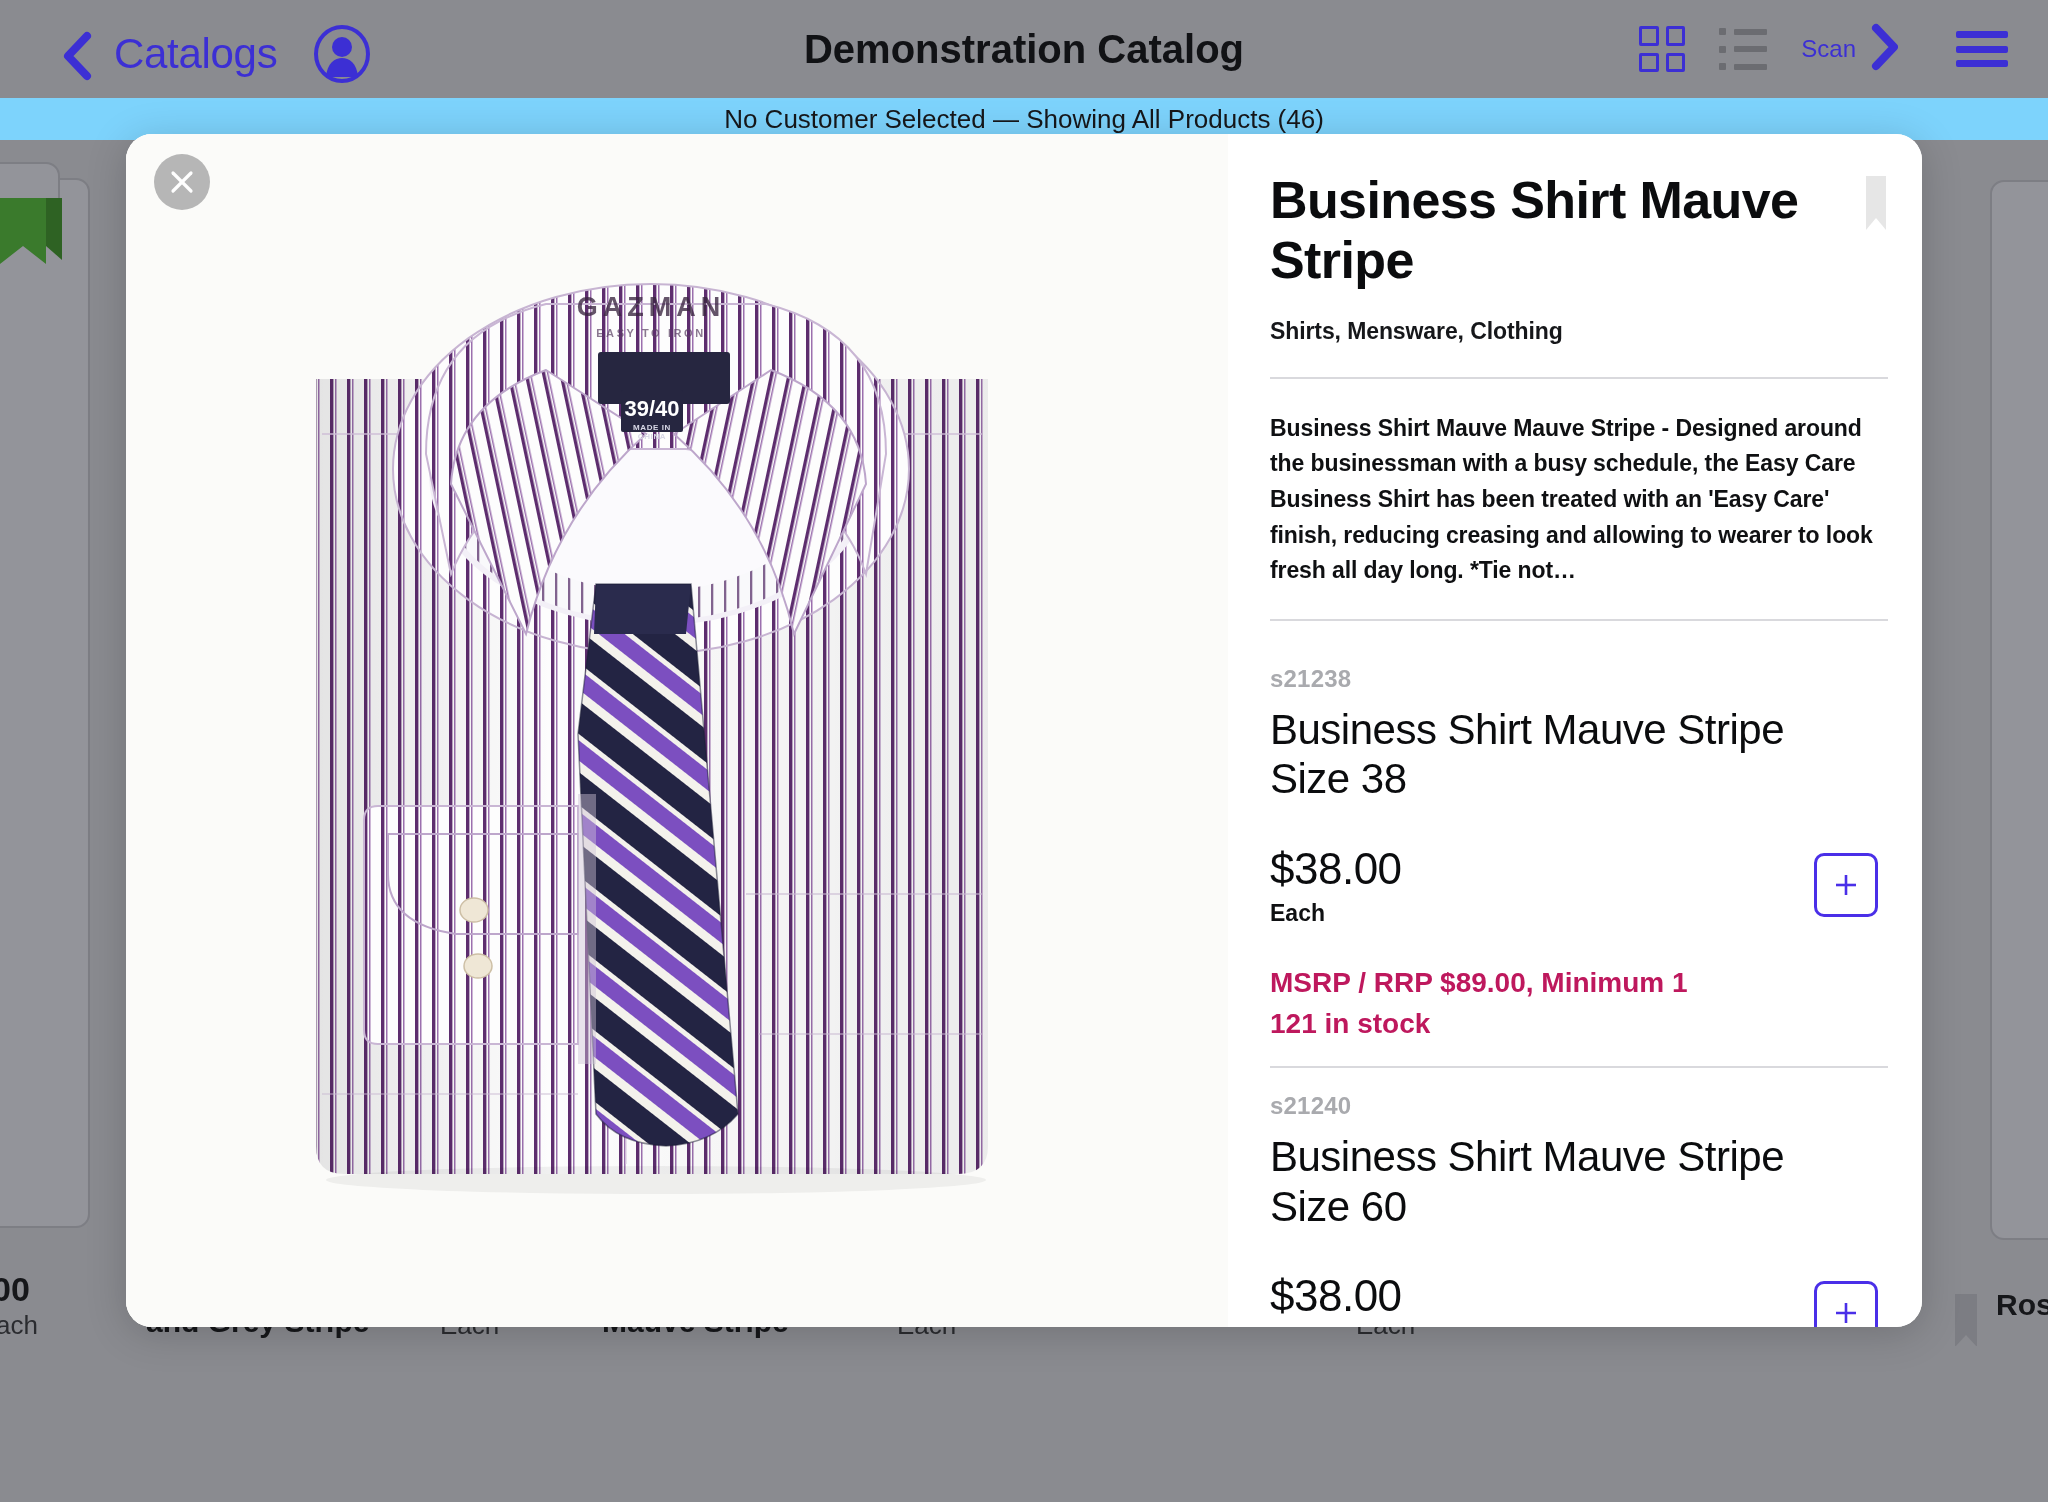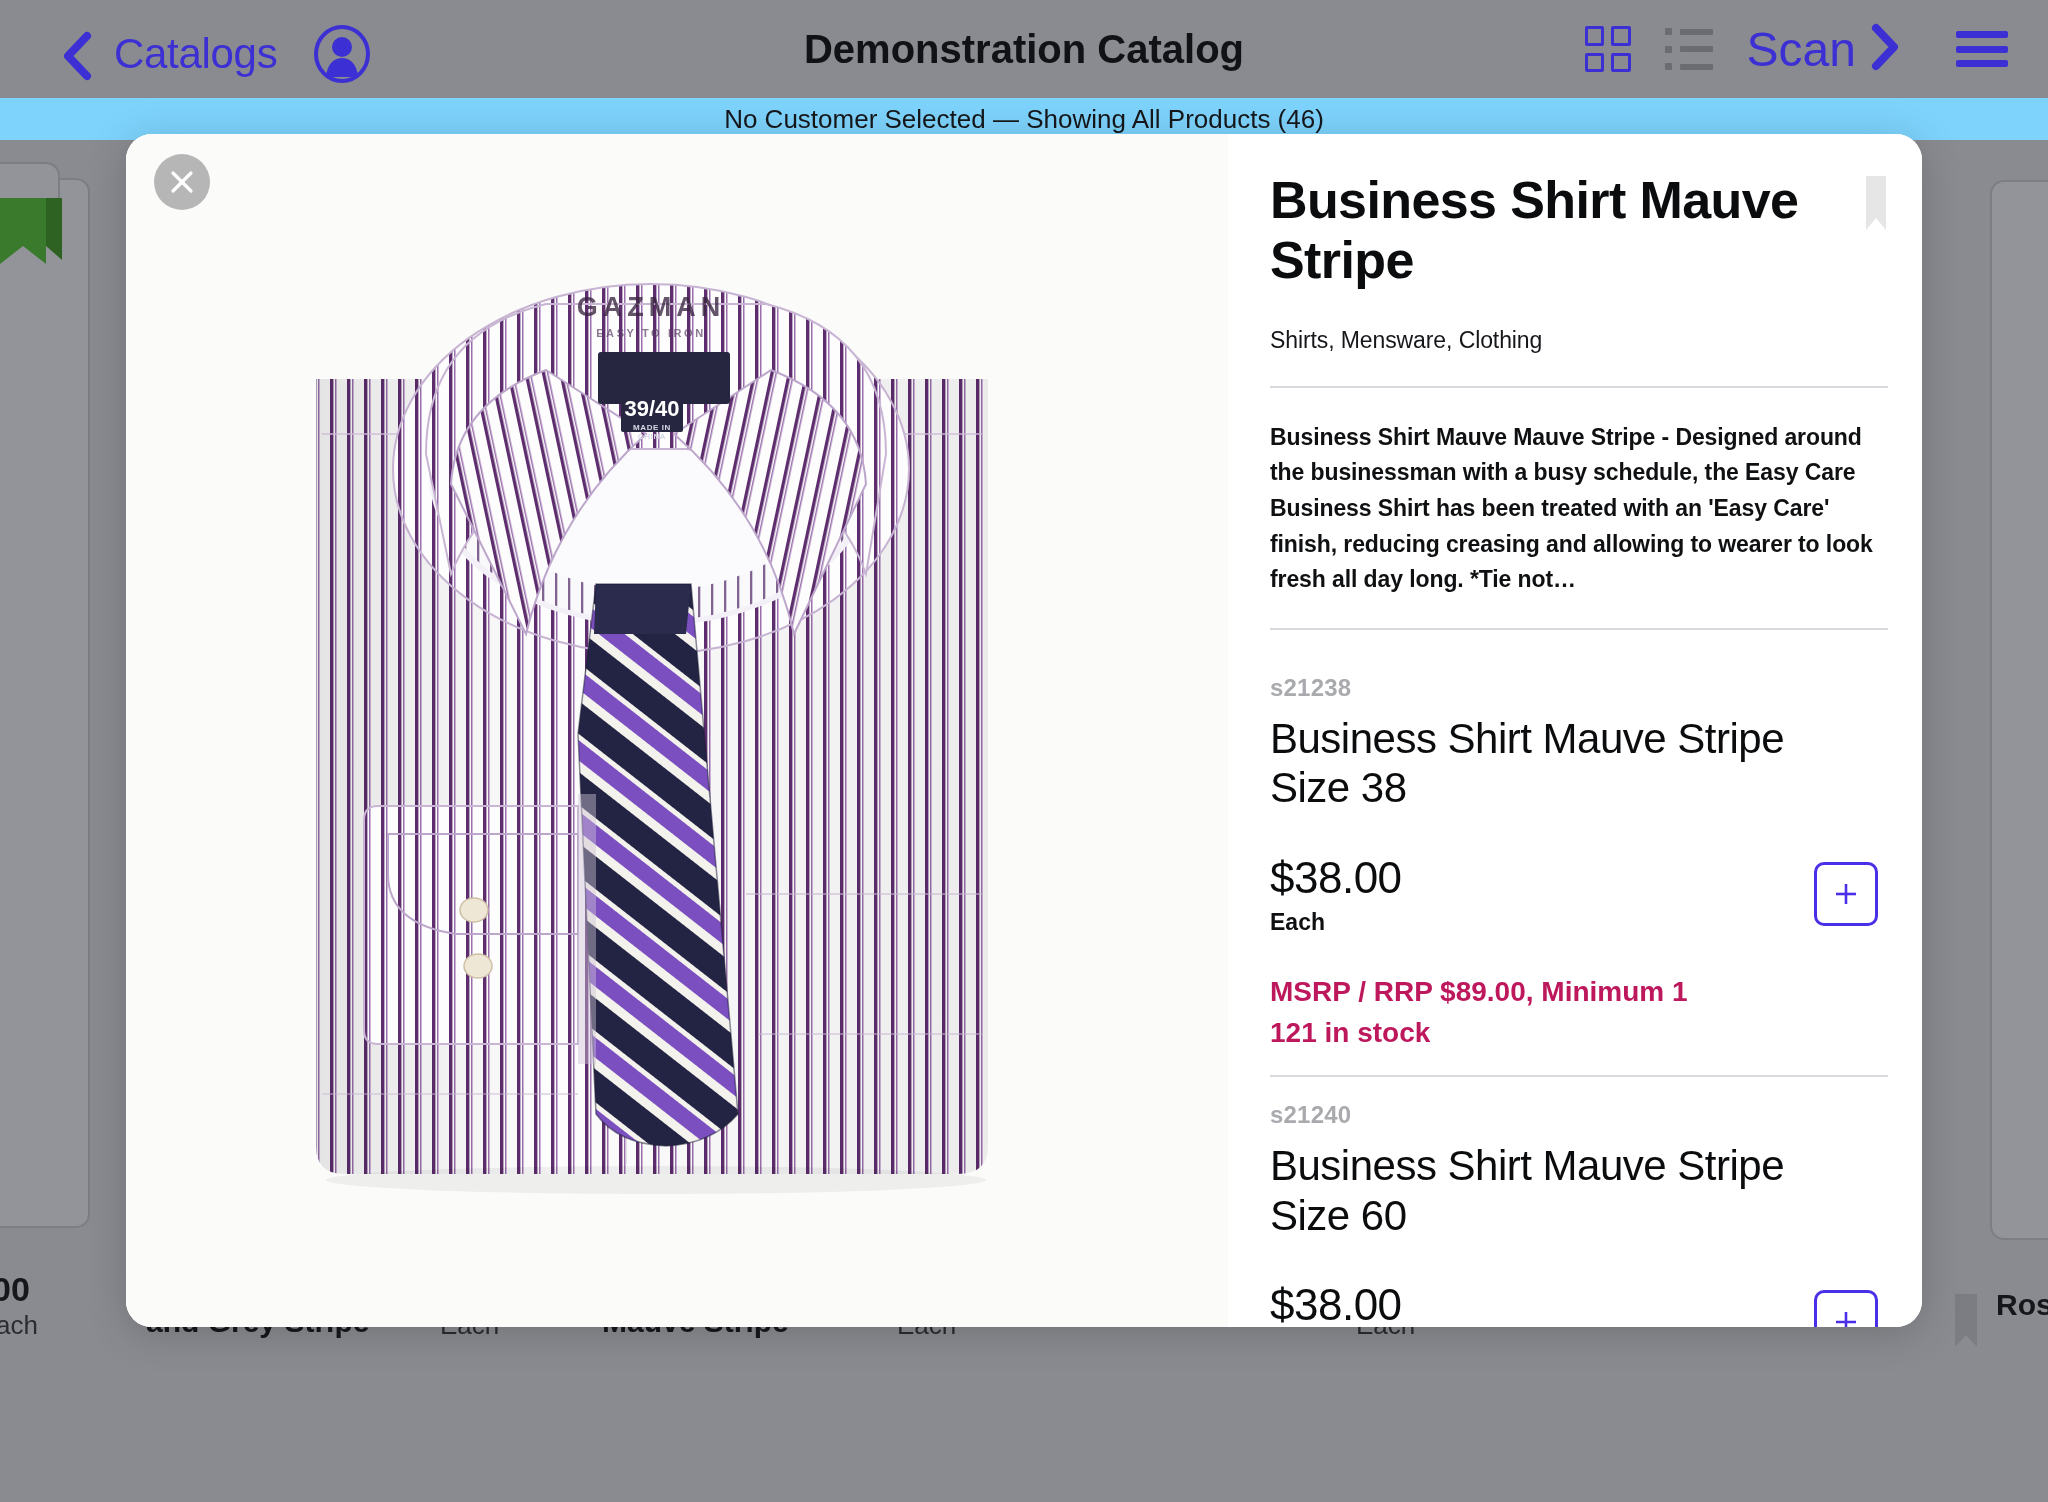--- a/index.html
+++ b/index.html
@@ -44,21 +44,21 @@
   }
   .grid-icon { width: 46px; height: 46px; display: grid;
                grid-template-columns: 1fr 1fr; grid-template-rows: 1fr 1fr; gap: 7px; }
   .grid-icon i { display: block; border: 3px solid #3c2fd4; border-radius: 2px; }
   .list-icon { width: 48px; height: 42px; display: flex; flex-direction: column;
                justify-content: space-between; }
   .list-icon .row { display: flex; align-items: center; gap: 8px; }
   .list-icon .dot { width: 7px; height: 7px; background: #6b6c71; border-radius: 1px; }
   .list-icon .bar { flex: 1; height: 6px; background: #6b6c71; border-radius: 1px; }
   .scan-btn { display: flex; align-items: center; gap: 14px; }
-  .scan-label { color: #3c2fd4; font-size: 48px; }
+  .scan-label { color: #3c2fd4; font-size: 24px; }
   .hamburger { width: 52px; height: 36px; display: flex; flex-direction: column;
                justify-content: space-between; margin-left: 24px; }
   .hamburger i { display: block; height: 7px; background: #3c2fd4; border-radius: 2px; }
 
   
   #subtitle-bar {
     position: absolute; top: 98px; left: 0; right: 0; height: 42px;
     display: flex; align-items: center; justify-content: center;
     font-size: 26px; color: #16171a; background: #7dd3fc;
   }
@@ -129,22 +129,22 @@
     content: ""; position: absolute; bottom: 0; left: 0;
     border-left: 10px solid transparent; border-right: 10px solid transparent;
     border-bottom: 12px solid #ffffff;
   }
 
   #product-title {
     font-size: 52px; font-weight: 700; line-height: 1.16; color: #0b0c0e;
     letter-spacing: -0.6px; max-width: 560px; padding-top: 10px;
   }
   #product-categories {
-    font-size: 23px; font-weight: 400; color: #16171a;
-    margin-top: 36px; letter-spacing: -0.1px;
+    font-size: 23px; font-weight: 700; color: #16171a;
+    margin-top: 27px; letter-spacing: -0.1px;
   }
   .divider { height: 2px; background: #d9d9dd; margin: 32px 0 0 0; }
   #product-description {
     font-size: 23px; font-weight: 700; line-height: 1.55; color: #0f1012;
     margin-top: 32px; letter-spacing: -0.1px;
   }
 
   .variant { padding-top: 4px; }
   .variant-sku {
     font-size: 24px; font-weight: 700; color: #a9aaae; letter-spacing: 0.2px;

